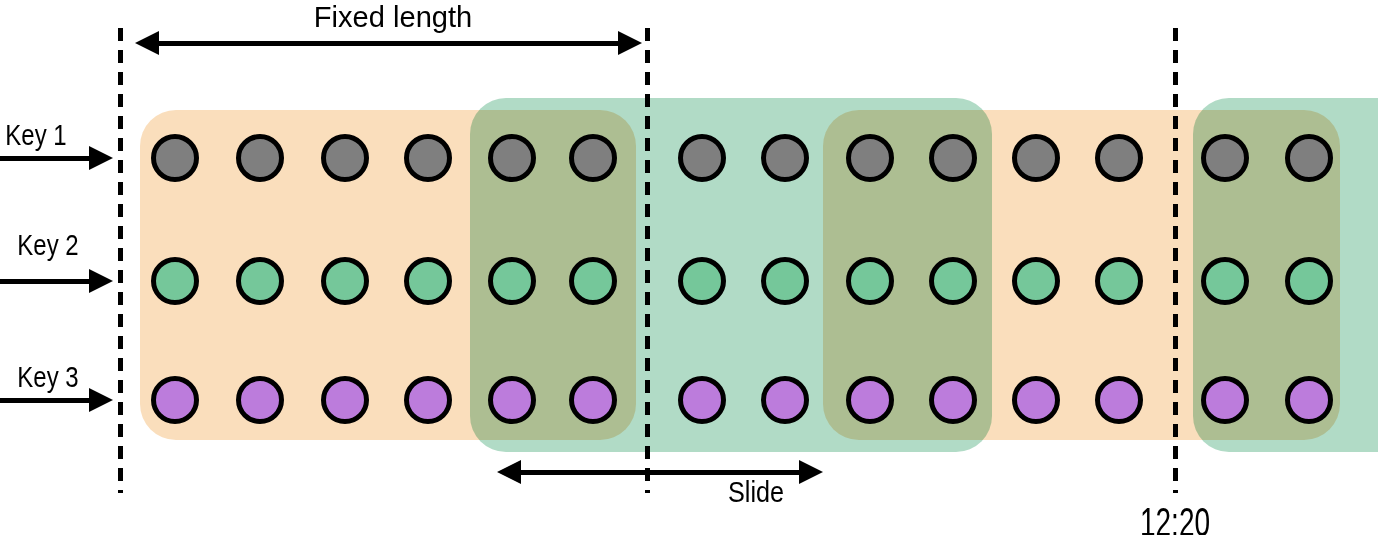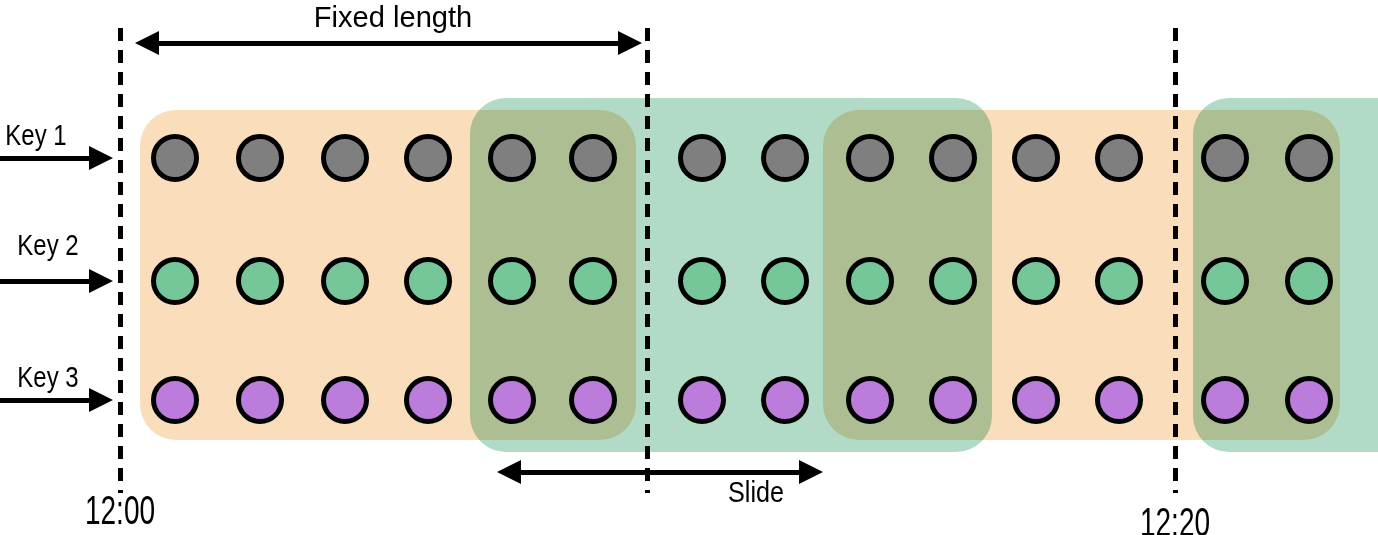--- a/index.html
+++ b/index.html
@@ -44,21 +44,20 @@
 
   <div class="label" style="left:393px; top:2px;">
     <span class="cond fl-text">Fixed length</span>
   </div>
 
   <div class="label" style="left:756px; top:477px;">
     <span class="cond slide-text">Slide</span>
   </div>
 
 <div class="dashline" style="left: 117.5px; top: 28px; height: 465px;"></div>
-    <div class="label" style="left: 120px; top: 490px;"><span class="cond ts-text">12:00</span></div>
     <div class="dashline" style="left: 644.5px; top: 28px; height: 465px;"></div>
     <div class="dashline" style="left: 1172.5px; top: 28px; height: 465px;"></div>
     <div class="label" style="left: 1175px; top: 490px; margin-top: 12px;"><span class="cond ts-text">12:20</span></div>
     <div class="dot" style="left: 151px; top: 134px; background: rgb(127, 127, 127);"></div>
     <div class="dot" style="left: 236px; top: 134px; background: rgb(127, 127, 127);"></div>
     <div class="dot" style="left: 321px; top: 134px; background: rgb(127, 127, 127);"></div>
     <div class="dot" style="left: 404px; top: 134px; background: rgb(127, 127, 127);"></div>
     <div class="dot" style="left: 488px; top: 134px; background: rgb(127, 127, 127);"></div>
     <div class="dot" style="left: 569px; top: 134px; background: rgb(127, 127, 127);"></div>
     <div class="dot" style="left: 678px; top: 134px; background: rgb(127, 127, 127);"></div>

